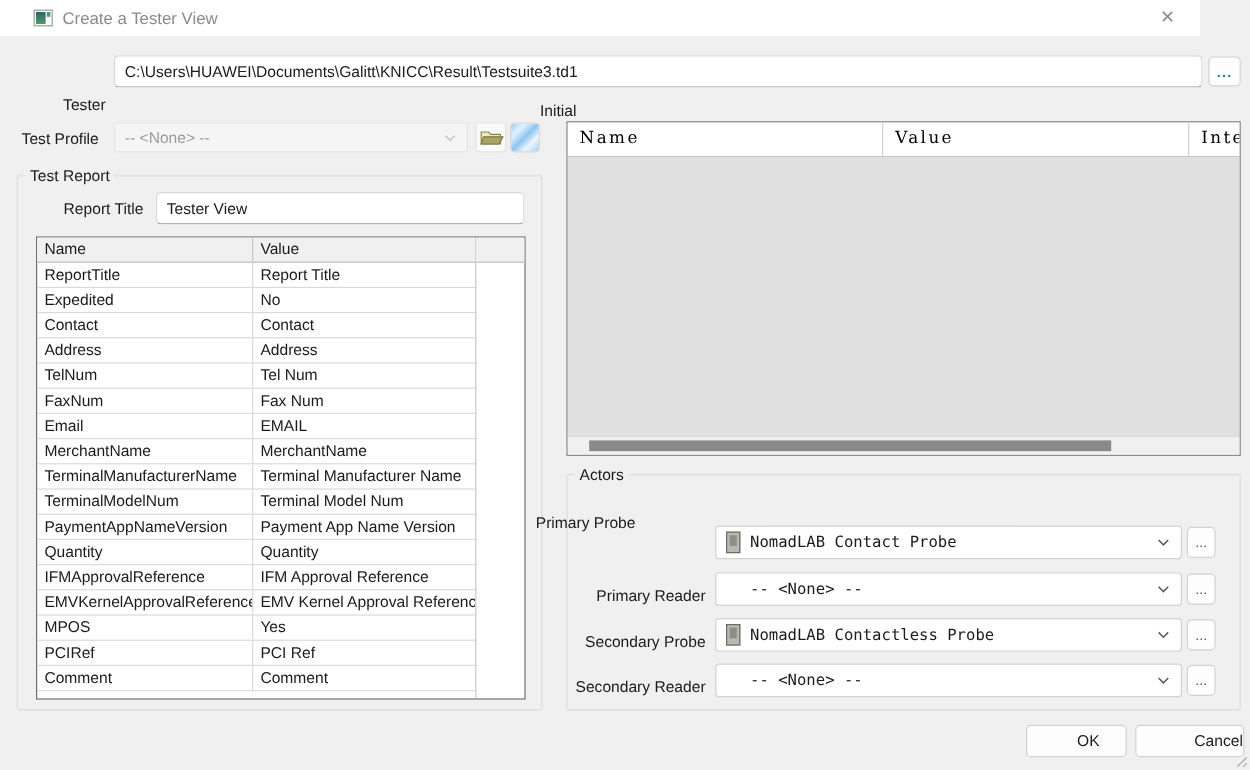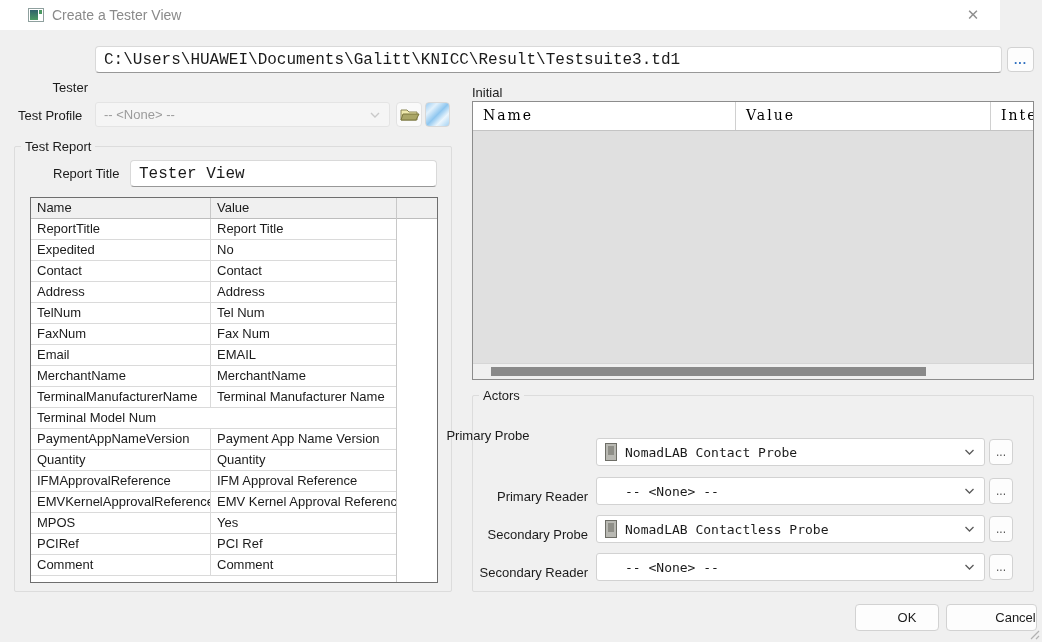--- a/index.html
+++ b/index.html
@@ -12,21 +12,21 @@
   .titlebar{position:absolute;left:0;top:0;width:1000px;height:30px;background:#ffffff;}
   .app-icon{position:absolute;left:28px;top:8px;width:16px;height:14px;background:#fff;border:1px solid #8fa09e;box-sizing:border-box;}
   .app-icon .fill{position:absolute;left:1px;top:1px;width:8px;height:10px;background:linear-gradient(180deg,#31626b 0%,#4c9a63 100%);}
   .app-icon .dot{position:absolute;right:1px;top:1px;width:3px;height:4px;background:#4c9a63;}
   .win-title{position:absolute;left:52px;top:0;height:30px;line-height:30px;color:#8a8a8a;font-size:14px;}
   .win-close{position:absolute;right:14px;top:3px;width:26px;height:24px;text-align:center;line-height:24px;color:#8f8f8f;font-size:15px;cursor:default;}
   
   .txt-input{
     position:absolute;box-sizing:border-box;background:#fff;
     border:1px solid #d9d9d9;border-bottom:1px solid #989898;border-radius:4px;
-    padding:0 8px;font-family:Liberation Mono, monospace;font-size:16px;color:#1b1b1b;outline:none;
+    padding:0 8px;font-family:Liberation Sans, sans-serif;font-size:13px;color:#1b1b1b;outline:none;
   }
   .mini-btn{
     position:absolute;box-sizing:border-box;background:#fdfdfd;border:1px solid #d2d2d2;border-radius:4px;
     text-align:center;font-size:12px;color:#555;line-height:1;padding-top:6px;cursor:default;
   }
   .mini-btn.blue{color:#2e6fc0;font-weight:bold;letter-spacing:1px;}
   .combo{
     position:absolute;box-sizing:border-box;background:#fff;border:1px solid #d2d2d2;border-radius:3px;
     display:flex;align-items:center;padding:0 26px 0 8px;
   }
@@ -100,21 +100,21 @@
 <div class="icon-btn" style="left:396px;top:102px;width:26px;height:25px;">
   <svg width="24" height="23" viewBox="0 0 24 23" style="display:block;margin:0 auto;">
     <path d="M4 7 L10 7 L12 9 L20 9 L20 17 L4 17 Z" fill="#efe9ad" stroke="#8a8657" stroke-width="1"></path>
     <path d="M6 11 L22 11 L19 17 L4 17 Z" fill="#aaa667" stroke="#7a763f" stroke-width="1"></path>
   </svg>
 </div>
 <div class="icon-btn sky-btn" style="left:425px;top:102px;width:25px;height:25px;">
   <span></span>
 </div>
 
-<div class="field-label" style="left:472px;top:85px;">Initial</div>
+<div class="field-label" style="left:450px;top:85px;">Initial</div>
 <div class="initial-table">
   <div class="it-head">
     <div class="it-hcell c0">Name</div>
     <div class="it-hcell c1">Value</div>
     <div class="it-hcell c2">Inter</div>
   </div>
   <div class="it-body"></div>
   <div class="it-hscroll">
     <div class="it-thumb"></div>
   </div>
@@ -163,20 +163,21 @@
         </div>
         <div class="trow">
           <div class="tcell c0">MerchantName</div>
           <div class="tcell c1">MerchantName</div>
         </div>
         <div class="trow">
           <div class="tcell c0">TerminalManufacturerName</div>
           <div class="tcell c1">Terminal Manufacturer Name</div>
         </div>
         <div class="trow">
+          <div class="tcell c0">TerminalModelNum</div>
           <div class="tcell c1">Terminal Model Num</div>
         </div>
         <div class="trow">
           <div class="tcell c0">PaymentAppNameVersion</div>
           <div class="tcell c1">Payment App Name Version</div>
         </div>
         <div class="trow">
           <div class="tcell c0">Quantity</div>
           <div class="tcell c1">Quantity</div>
         </div>

